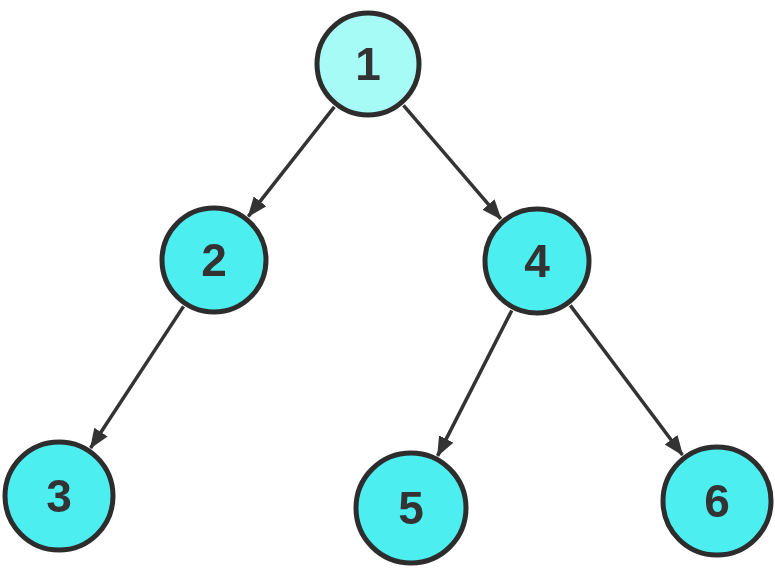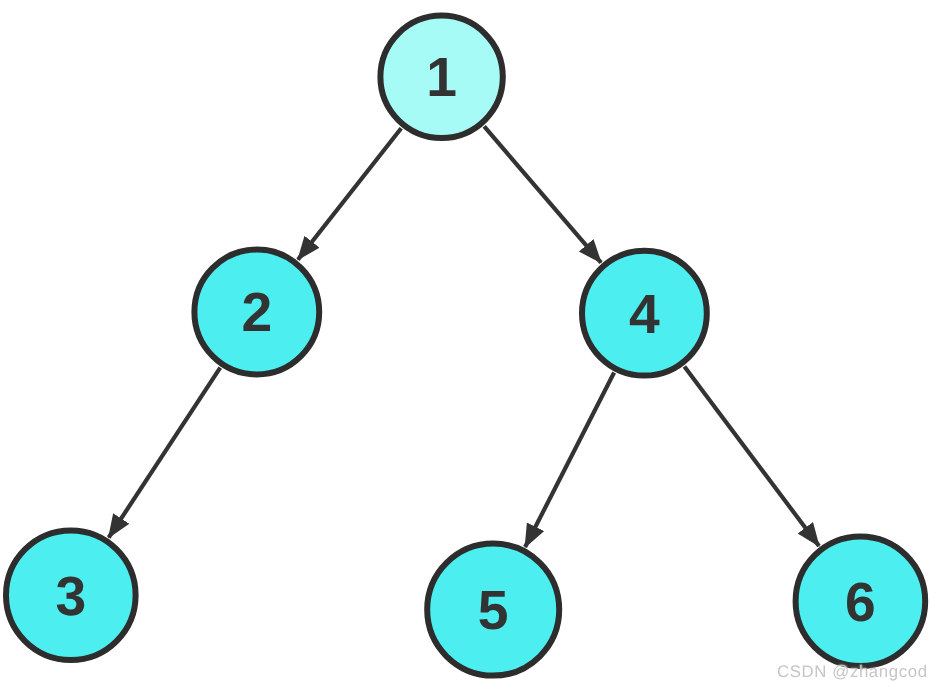--- a/index.html
+++ b/index.html
@@ -71,14 +71,13 @@
       </g>
       <g>
         <circle cx="411" cy="508" r="55" fill="#4deef0" stroke="#2d2d2d" stroke-width="5"></circle>
         <text x="411" y="524.1" text-anchor="middle" font-size="46" fill="#333333" class="node-label">5</text>
       </g>
       <g>
         <circle cx="717" cy="501" r="54" fill="#4deef0" stroke="#2d2d2d" stroke-width="5"></circle>
         <text x="717" y="517.1" text-anchor="middle" font-size="46" fill="#333333" class="node-label">6</text>
       </g>
     </svg>
-  <div class="watermark" style="color: rgb(198, 198, 198);">CSDN @zhangcod</div>
 </div>
 
 </body></html>

